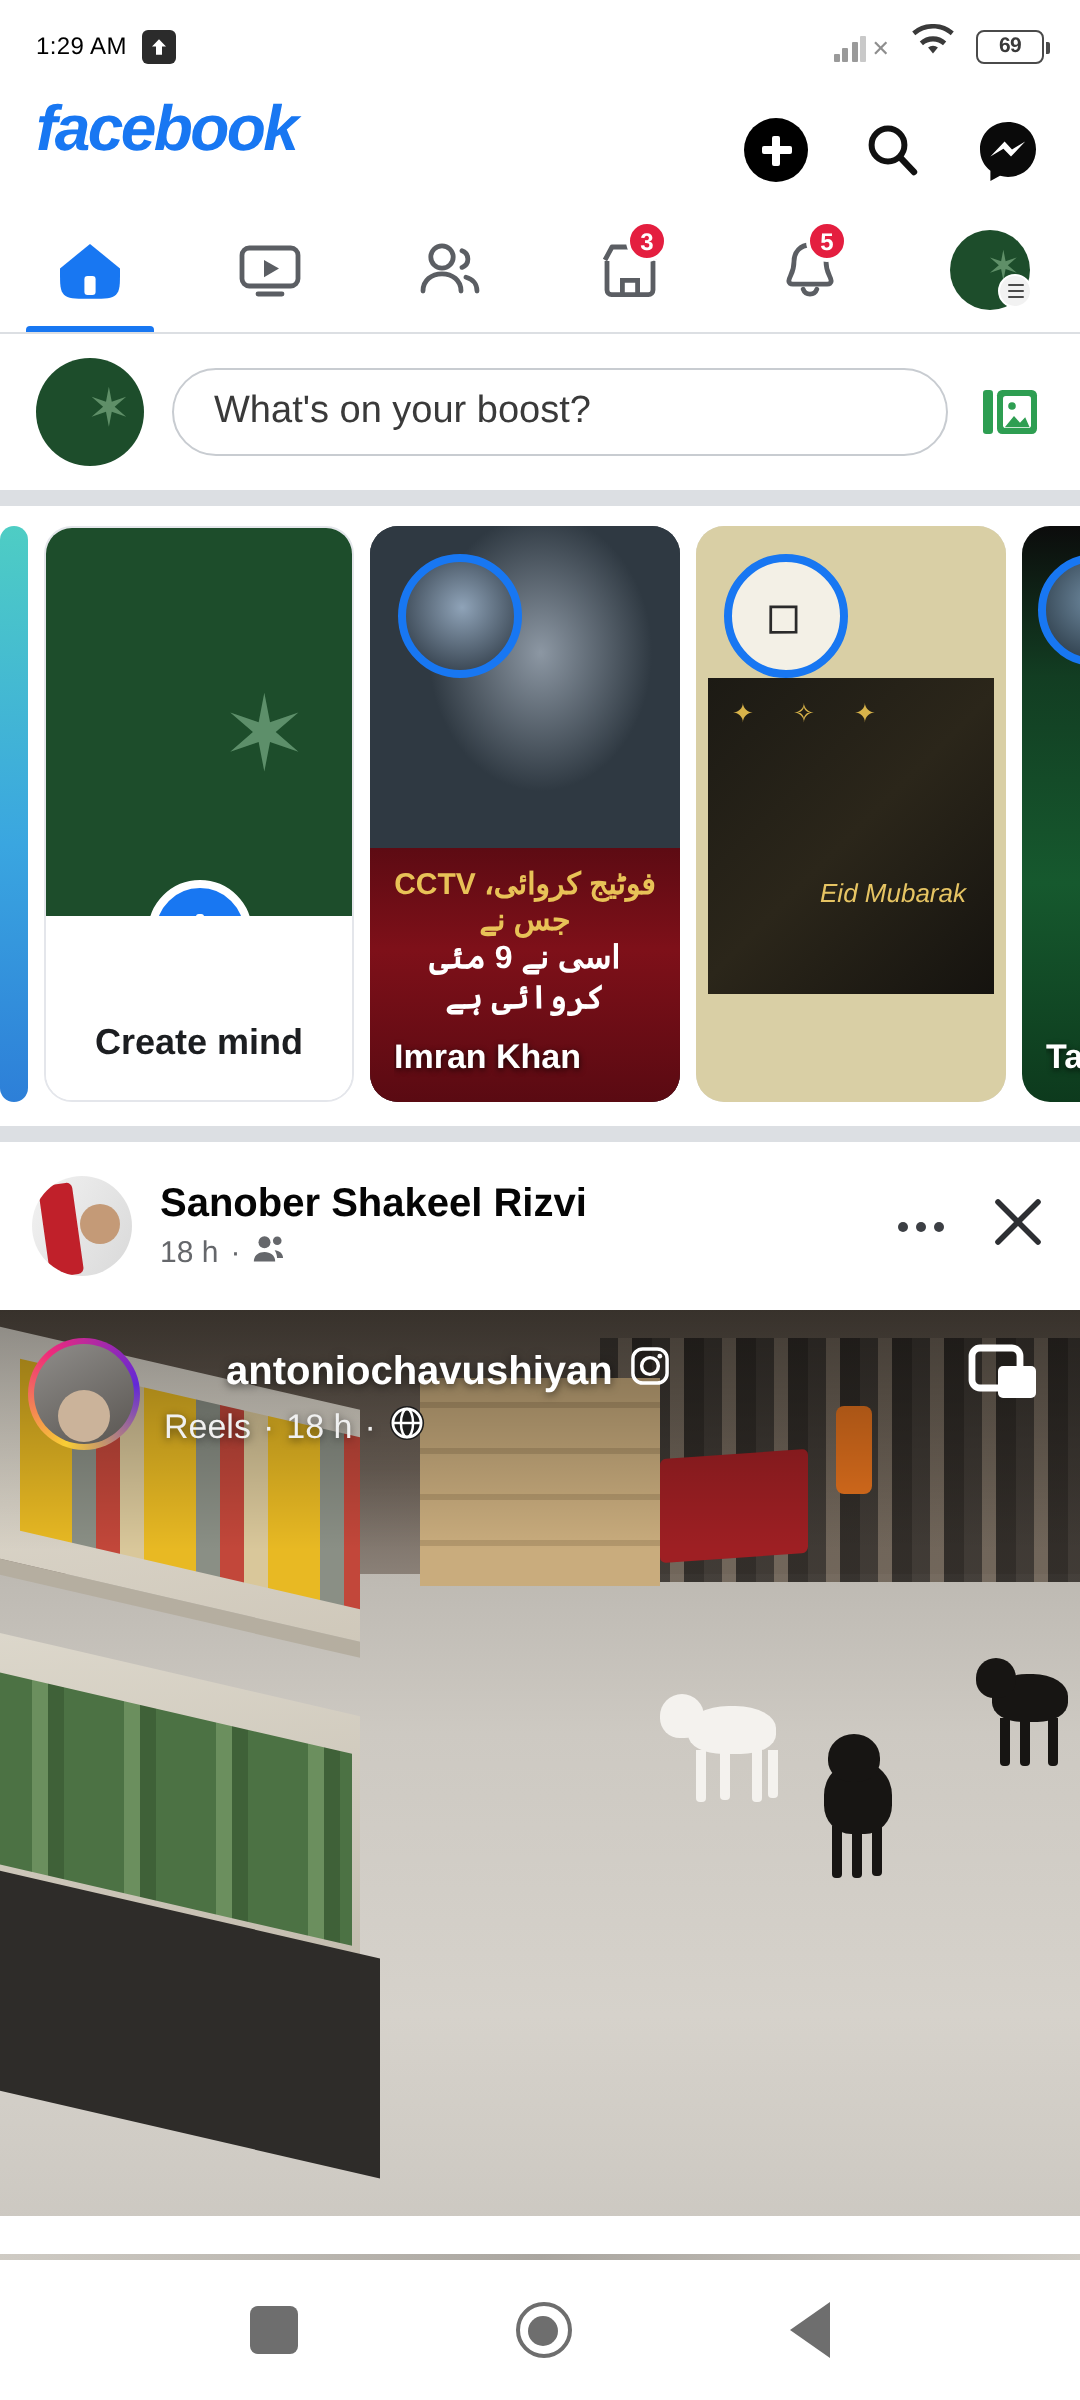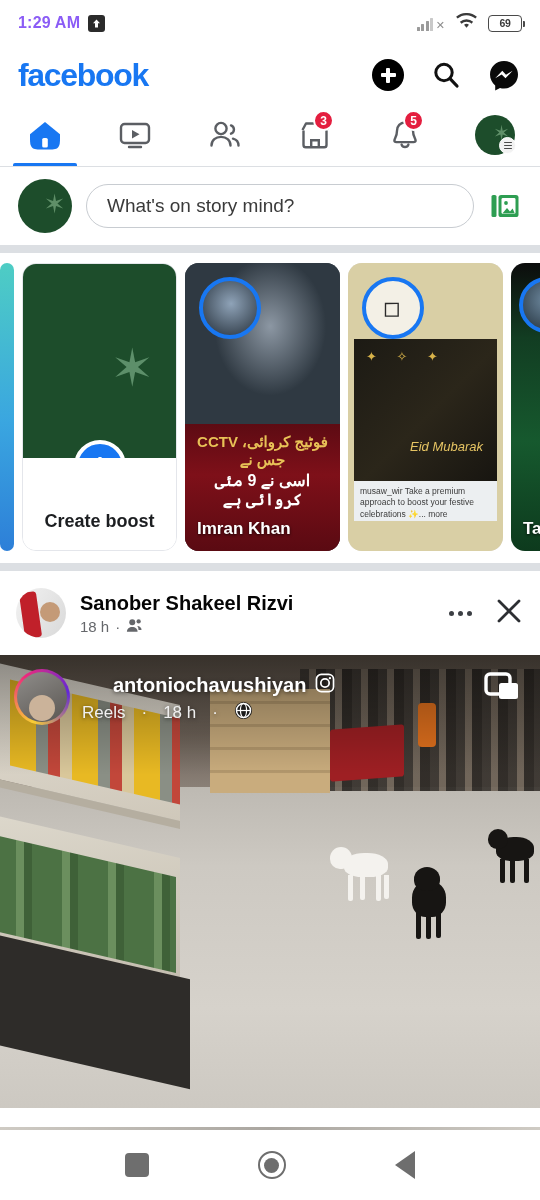--- a/index.html
+++ b/index.html
@@ -11,42 +11,43 @@
   }
   #app { position: relative; width: 540px; height: 1200px; background:#fff; }
 
   
   .statusbar {
     height: 46px; display:flex; align-items:center;
     justify-content:space-between; padding: 0 18px;
     background:#ffffff;
   }
   .sb-left { display:flex; align-items:center; gap:8px; }
-  .sb-time { font-size:16px; color:#8b5cf6; font-weight:700; letter-spacing:.2px; }
+  .sb-time { font-size:12px; color:#000000; font-weight:400; letter-spacing:.2px; }
   .sb-upload {
     width:17px; height:17px; background:#2b2b2b; border-radius:3px;
     display:flex; align-items:center; justify-content:center;
   }
   .sb-right { display:flex; align-items:center; gap:10px; }
   .sig { display:flex; align-items:flex-end; gap:1.5px; height:15px; position:relative; }
   .sig i { display:block; width:3px; background:#9a9a9a; border-radius:.5px; }
   .sig i:nth-child(1){height:4px}.sig i:nth-child(2){height:7px}
   .sig i:nth-child(3){height:10px}.sig i:nth-child(4){height:13px;background:#c9c9c9}
   .sig-x { font-size:11px; color:#8e8e8e; margin-left:1px; line-height:1; align-self:flex-end; }
   .batt {
     width:34px; height:17px; border:1.8px solid #4a4a4a; border-radius:4px;
     display:flex; align-items:center; justify-content:center; position:relative;
   }
   .batt::after{content:"";position:absolute;right:-4px;top:5px;width:2.5px;height:6px;background:#4a4a4a;border-radius:0 1px 1px 0;}
   .batt span { font-size:10.5px; color:#3a3a3a; font-weight:600; letter-spacing:-.3px;}
 
   
   .fbhead {
-    height:58px; display:flex; align-items:center; justify-content:space-between;
+    height:58px; display:flex; justify-content:space-between;
     padding: 0 20px 0 18px;
+    font-style: italic;
   }
   .fblogo { font-size:32px; font-weight:bold; color:#1877F2; letter-spacing:-1.3px; }
   .head-icons { display:flex; align-items:center; gap:26px; }
   .circ-btn {
     width:32px;height:32px;border-radius:50%;background:#000;
     display:flex;align-items:center;justify-content:center;
   }
   .plus-h{position:absolute;width:15px;height:3.2px;background:#fff;border-radius:1px;}
   .plus-v{position:absolute;width:3.2px;height:15px;background:#fff;border-radius:1px;}
   .icon-wrap{position:relative;display:flex;align-items:center;justify-content:center;}
@@ -213,21 +214,21 @@
   .reel-av{ width:56px;height:56px;border-radius:50%;
     background:conic-gradient(from 200deg,#f9ce34,#ee2a7b,#6228d7,#f9ce34);
     padding:3px; flex:0 0 56px;}
   .reel-av-in{ width:100%;height:100%;border-radius:50%;
     background:linear-gradient(150deg,#8f8d8a 0%,#5a5652 100%); position:relative; overflow:hidden;}
   .reel-av-in::after{content:"";position:absolute;left:50%;top:46%;transform:translateX(-50%);
     width:26px;height:26px;border-radius:50%;background:#cbb39a;}
   .reel-names{ padding-top:4px; }
   .reel-user{ color:#fff; font-size:20px; font-weight:bold; display:flex;
     align-items:center; gap:9px; text-shadow:0 1px 4px rgba(0,0,0,.6);margin-left:31px;}
-  .reel-sub{ color:#f0f0f0; font-size:17px; display:flex; align-items:center; gap:16px;
+  .reel-sub{ color:#f0f0f0; font-size:17px; display:flex; align-items:center; gap:6px;
     margin-top:3px; text-shadow:0 1px 4px rgba(0,0,0,.6);}
   .pip-btn{ position:absolute; right:18px; top:16px; width:40px;height:34px; z-index:5;}
 
   .bottom-white{ position:absolute; left:0; right:0; bottom:72px; height:20px; background:#fff; }
 
   
   .navbar{ position:absolute; left:0;right:0;bottom:0; height:70px; background:#fff;
     display:flex; align-items:center; justify-content:space-around; padding:0 70px;}
   .nav-sq{ width:24px;height:24px;background:#6e6e6e;border-radius:4px; }
   .nav-circ{ width:28px;height:28px;border-radius:50%;border:2.5px solid #6e6e6e;
@@ -340,21 +341,21 @@
         <i></i>
           <i></i>
           <i></i>
       </div>
     </div>
   </div>
   <div class="tab-divider"></div>
 
   <div class="composer">
     <div class="comp-avatar avatar-green" style="font-size:44px;"></div>
-    <div class="comp-input">What's on story mind?</div>
+    <div class="comp-input">What's on your boost?</div>
     <div class="gallery-icon">
       <svg width="34" height="34" viewBox="0 0 34 34">
         <rect x="3.5" y="6" width="5" height="22" rx="1.6" fill="#2e9e52"></rect>
         <rect x="10.5" y="6" width="20" height="22" rx="2.6" fill="#2e9e52"></rect>
         <rect x="13.5" y="9" width="14" height="16" rx="1.4" fill="#fff"></rect>
         <circle cx="18" cy="14" r="1.9" fill="#2e9e52"></circle>
         <path d="M14.4 24.6 l4.6-5.6 3 3.4 2.6-2.8 2.2 5z" fill="#2e9e52"></path>
       </svg>
     </div>
   </div>
@@ -367,37 +368,36 @@
     <div class="story create-story">
       <div class="cs-top">
         <div class="cs-star">✶</div>
       </div>
       <div class="cs-plus">
         <svg width="26" height="26" viewBox="0 0 26 26">
           <rect x="11" y="4" width="4" height="18" rx="1.4" fill="#fff"></rect>
           <rect x="4" y="11" width="18" height="4" rx="1.4" fill="#fff"></rect>
         </svg>
       </div>
-      <div class="cs-label">Create boost</div>
+      <div class="cs-label">Create mind</div>
     </div>
 
     <div class="story">
       <div class="art-ik"></div>
       <div class="story-ring" style="background:radial-gradient(circle at 52% 42%,#8fa3b8 0%,#3d4a57 75%);"></div>
       <div class="ik-urdu1">CCTV فوٹیج کروائی، جس نے</div>
       <div class="ik-urdu2">اسی نے 9 مئی کروائی ہے</div>
       <div class="story-name">Imran Khan</div>
     </div>
 
     <div class="story">
       <div class="art-mus">
         <div class="mus-card">
           <div class="mus-eid">Eid Mubarak</div>
         </div>
-        <div class="mus-cap">musaw_wir Take a premium approach to boost your festive celebrations ✨... more</div>
       </div>
       <div class="story-ring" style="background:#f3f0e6;display:flex;align-items:center;justify-content:center;">
         <span style="font-size:26px;color:#2a2a2a;transform:rotate(45deg);display:block;">◇</span>
       </div>
     </div>
 
     <div class="story peek-right">
       <div class="art-tab"></div>
       <div class="story-ring" style="left:8px;top:14px;width:56px;height:56px;background:radial-gradient(circle at 50% 40%,#6f8aa0,#23313c);"></div>
       <div class="story-name">Tabis</div>

